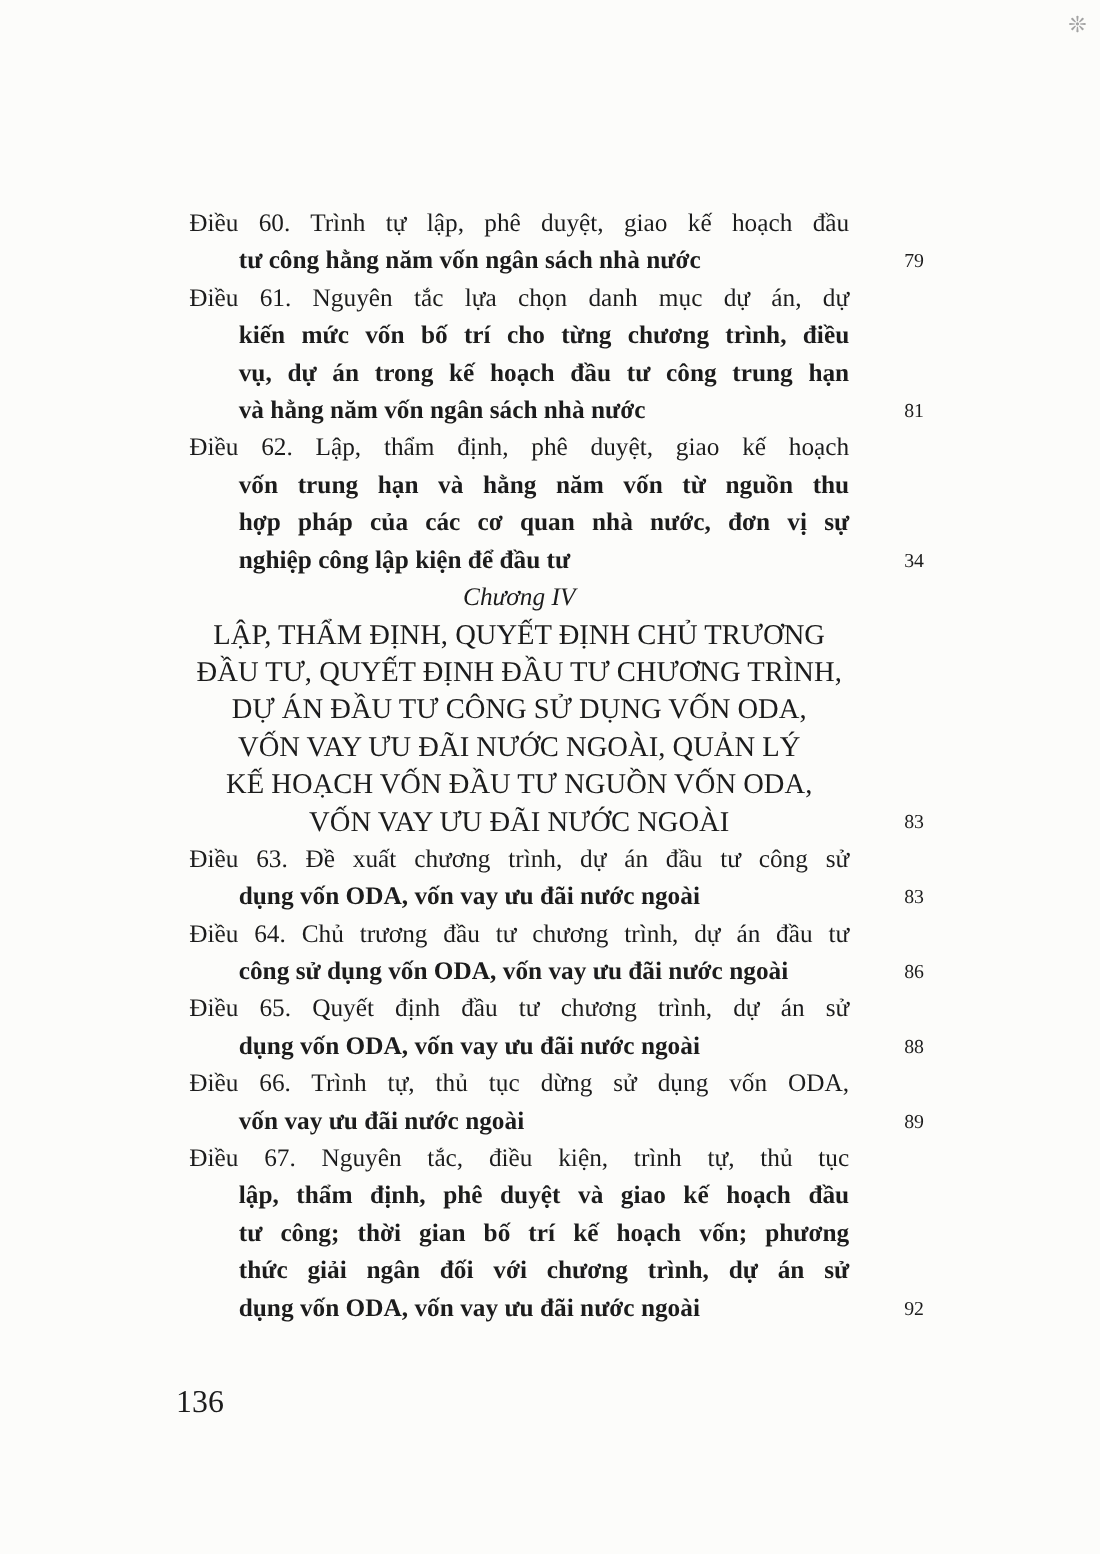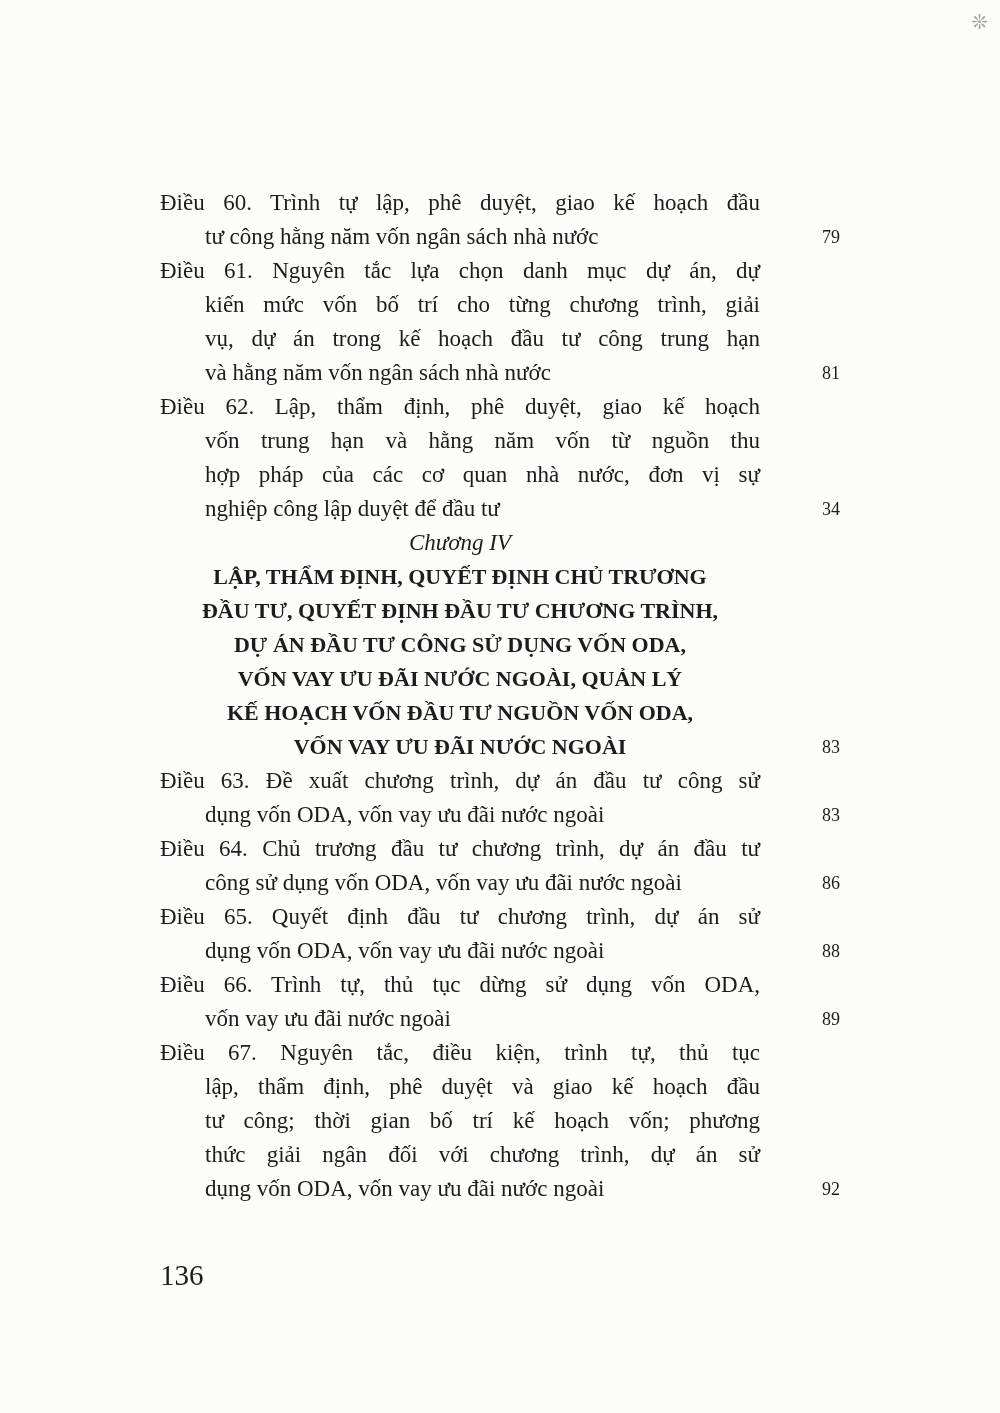--- a/index.html
+++ b/index.html
@@ -19,45 +19,45 @@
     color: #a3a3a3;
     font-family: "DejaVu Sans", sans-serif;
   }
   .toc {
     position: absolute;
     left: 160px;
     top: 186px;
     width: 680px;
   }
   .entry { position: relative; }
-  .text-col { width: 600px; }
+  .text-col { width: 600px; margin-left: 12px; }
   .line {
     font-size: 23px;
     line-height: 34px;
     text-align: justify;
     text-align-last: justify;
   }
-  .line.cont { padding-left: 45px; }
+  .line.cont { padding-left: 45px; font-weight: bold; }
   .line.last { text-align-last: left; }
   .pagenum {
     position: absolute;
     right: 0;
     bottom: 0;
     font-size: 18px;
     line-height: 34px;
   }
   .chapter .chapter-label {
     font-style: italic;
     font-size: 23px;
     line-height: 34px;
     text-align: center;
   }
   .chapter .line {
-    font-weight: bold;
-    font-size: 22px;
+    font-weight: normal;
+    font-size: 26px;
     line-height: 34px;
     text-align: left;
     text-align-last: center;
     white-space: nowrap;
   }
   .page-footer {
     position: absolute;
     left: 160px;
     top: 1258px;
     font-size: 29px;
@@ -74,32 +74,32 @@
     <div class="entry">
       <div class="text-col">
         <div class="line">Điều 60. Trình tự lập, phê duyệt, giao kế hoạch đầu</div>
         <div class="line cont last">tư công hằng năm vốn ngân sách nhà nước</div>
       </div>
       <span class="pagenum">79</span>
     </div>
     <div class="entry">
       <div class="text-col">
         <div class="line">Điều 61. Nguyên tắc lựa chọn danh mục dự án, dự</div>
-        <div class="line cont">kiến mức vốn bố trí cho từng chương trình, giải</div>
+        <div class="line cont">kiến mức vốn bố trí cho từng chương trình, điều</div>
         <div class="line cont">vụ, dự án trong kế hoạch đầu tư công trung hạn</div>
         <div class="line cont last">và hằng năm vốn ngân sách nhà nước</div>
       </div>
       <span class="pagenum">81</span>
     </div>
     <div class="entry">
       <div class="text-col">
         <div class="line">Điều 62. Lập, thẩm định, phê duyệt, giao kế hoạch</div>
         <div class="line cont">vốn trung hạn và hằng năm vốn từ nguồn thu</div>
         <div class="line cont">hợp pháp của các cơ quan nhà nước, đơn vị sự</div>
-        <div class="line cont last">nghiệp công lập duyệt để đầu tư</div>
+        <div class="line cont last">nghiệp công lập kiện để đầu tư</div>
       </div>
       <span class="pagenum">34</span>
     </div>
     <div class="entry chapter">
       <div class="text-col">
         <div class="chapter-label">Chương IV</div>
         <div class="line">LẬP, THẨM ĐỊNH, QUYẾT ĐỊNH CHỦ TRƯƠNG</div>
         <div class="line">ĐẦU TƯ, QUYẾT ĐỊNH ĐẦU TƯ CHƯƠNG TRÌNH,</div>
         <div class="line">DỰ ÁN ĐẦU TƯ CÔNG SỬ DỤNG VỐN ODA,</div>
         <div class="line">VỐN VAY ƯU ĐÃI NƯỚC NGOÀI, QUẢN LÝ</div>

